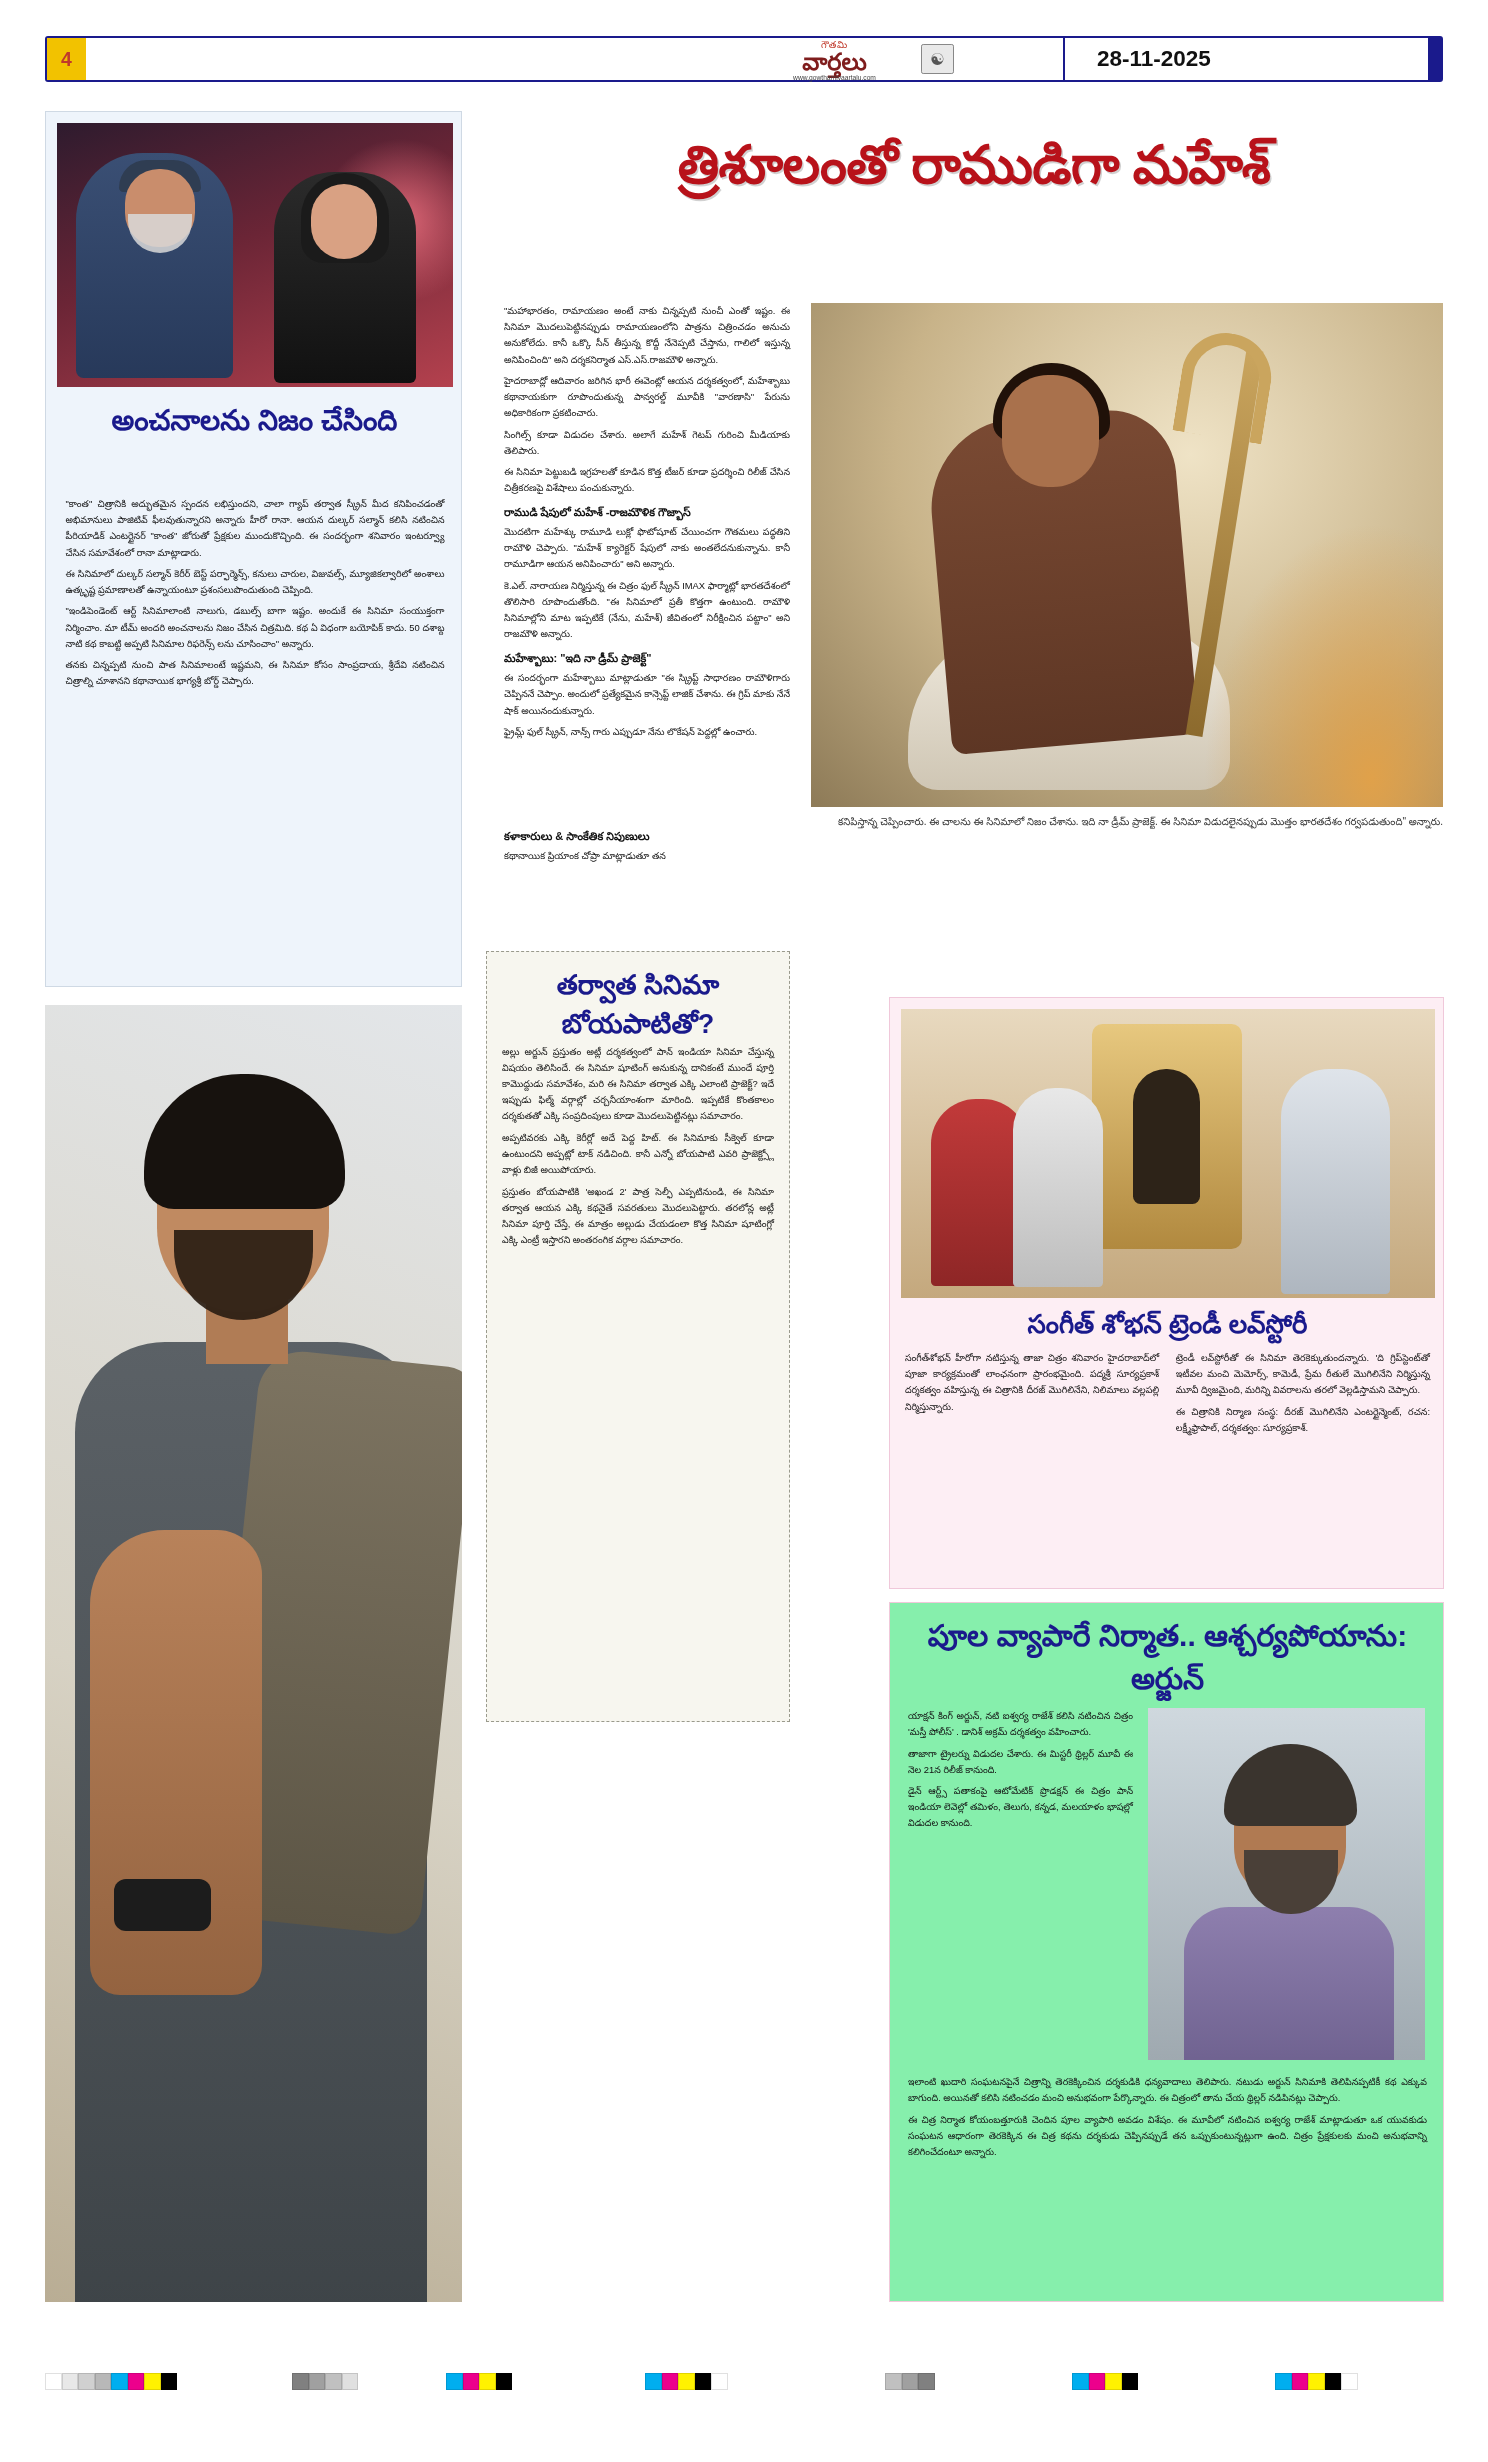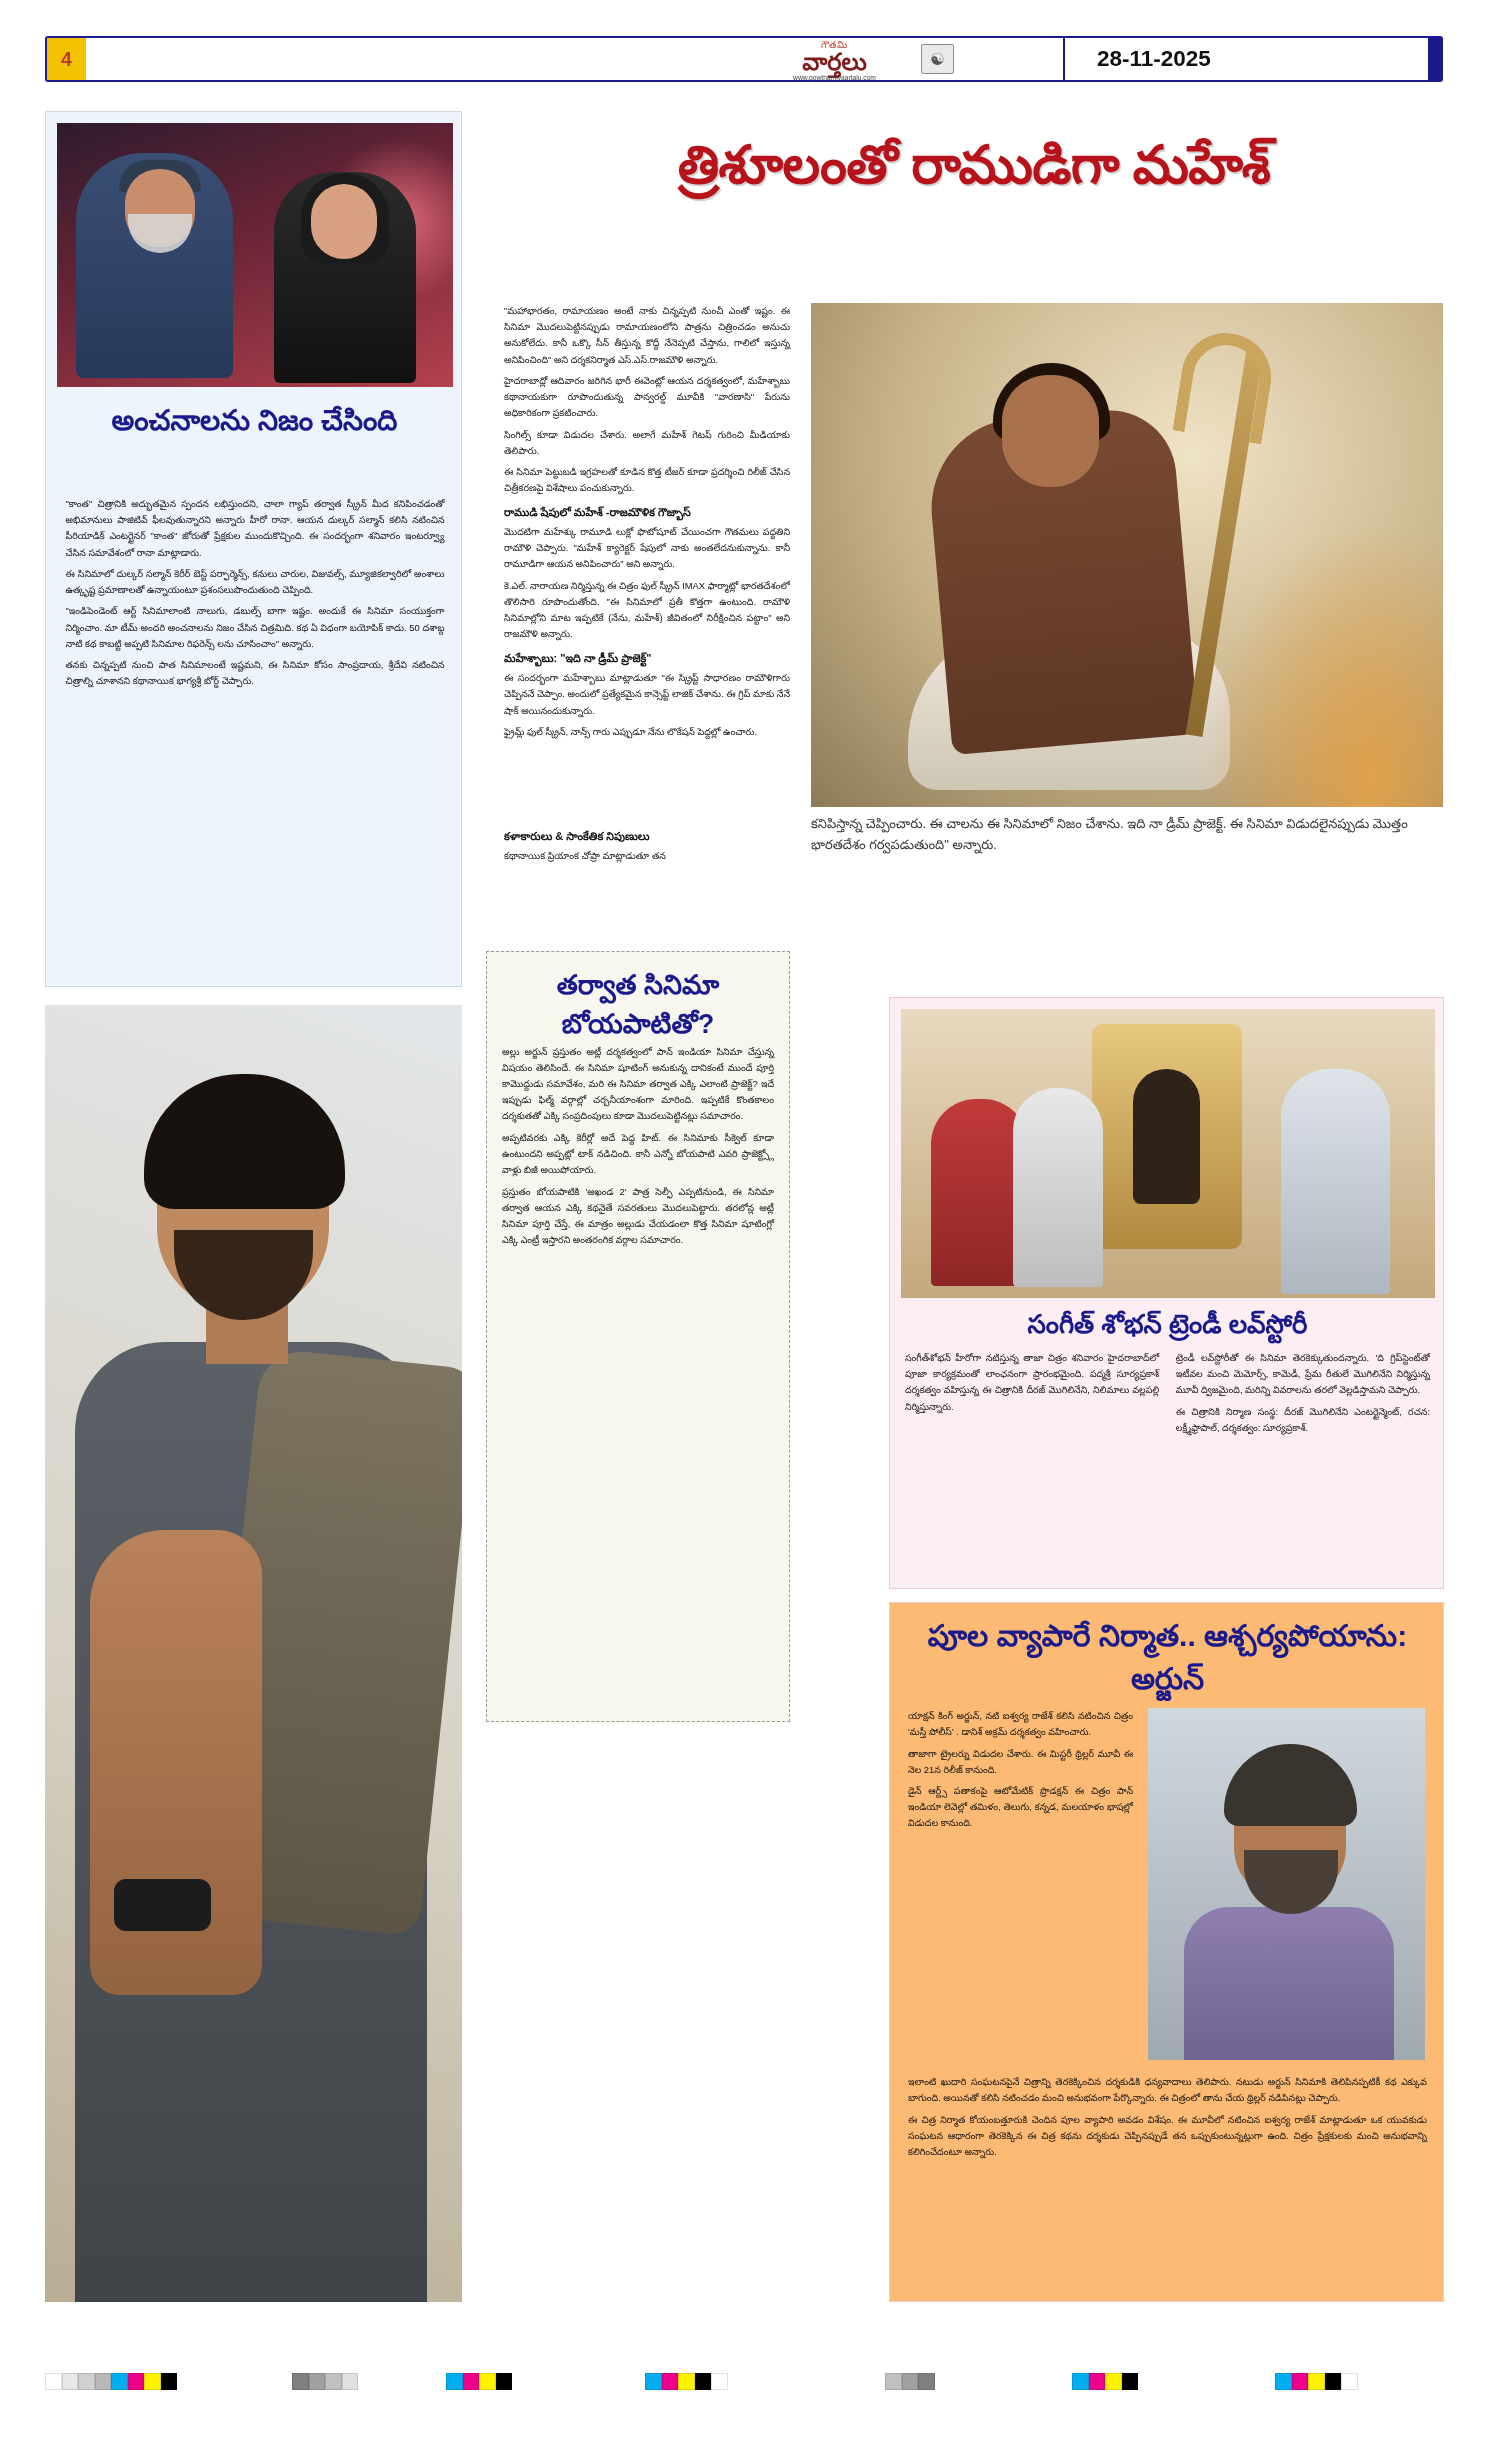--- a/index.html
+++ b/index.html
@@ -186,21 +186,21 @@
   .mh-bull {
     position: absolute; left: 97px; top: 322px; width: 322px; height: 165px;
     background: linear-gradient(180deg,#efe9dd 0%,#cfc6b4 100%);
     border-radius: 120px 90px 30px 30px;
   }
   .mh-fire {
     position: absolute; right: 0; bottom: 0; width: 240px; height: 285px;
     background: radial-gradient(ellipse at 70% 90%, #e0a14a 0%, rgba(200,140,60,0) 70%);
   }
   .photo-caption {
-    font-size: 13px; color: #333; line-height: 1.6; text-align: left;
+    font-size: 10px; color: #333; line-height: 1.6; text-align: right;
   }
   .mahesh-caption {
     position: absolute; left: 811px; top: 814px; width: 632px;
   }
   .mahesh-col2 {
     left: 504px; top: 820px; width: 286px;
   }
 
   
   .allu-photo {
@@ -304,21 +304,21 @@
     line-height: 1.35;
   }
   .ss-body {
     position: absolute; left: 15px; top: 352px; width: 525px;
     column-count: 2; column-gap: 16.5px;
   }
 
   
   .arj-box {
     left: 889px; top: 1602px; width: 555px; height: 700px;
-    background: #fdba74;
+    background: #86efac;
     border: 0.7px solid #f0c8da;
     padding: 12px;
   }
   .arj-head {
     position: absolute; left: 12px; top: 12px; width: 531px;
     text-align: center;
     font-size: 30px; font-weight: bold; color: #1a1a8c;
     line-height: 1.42;
   }
   .arj-col {

